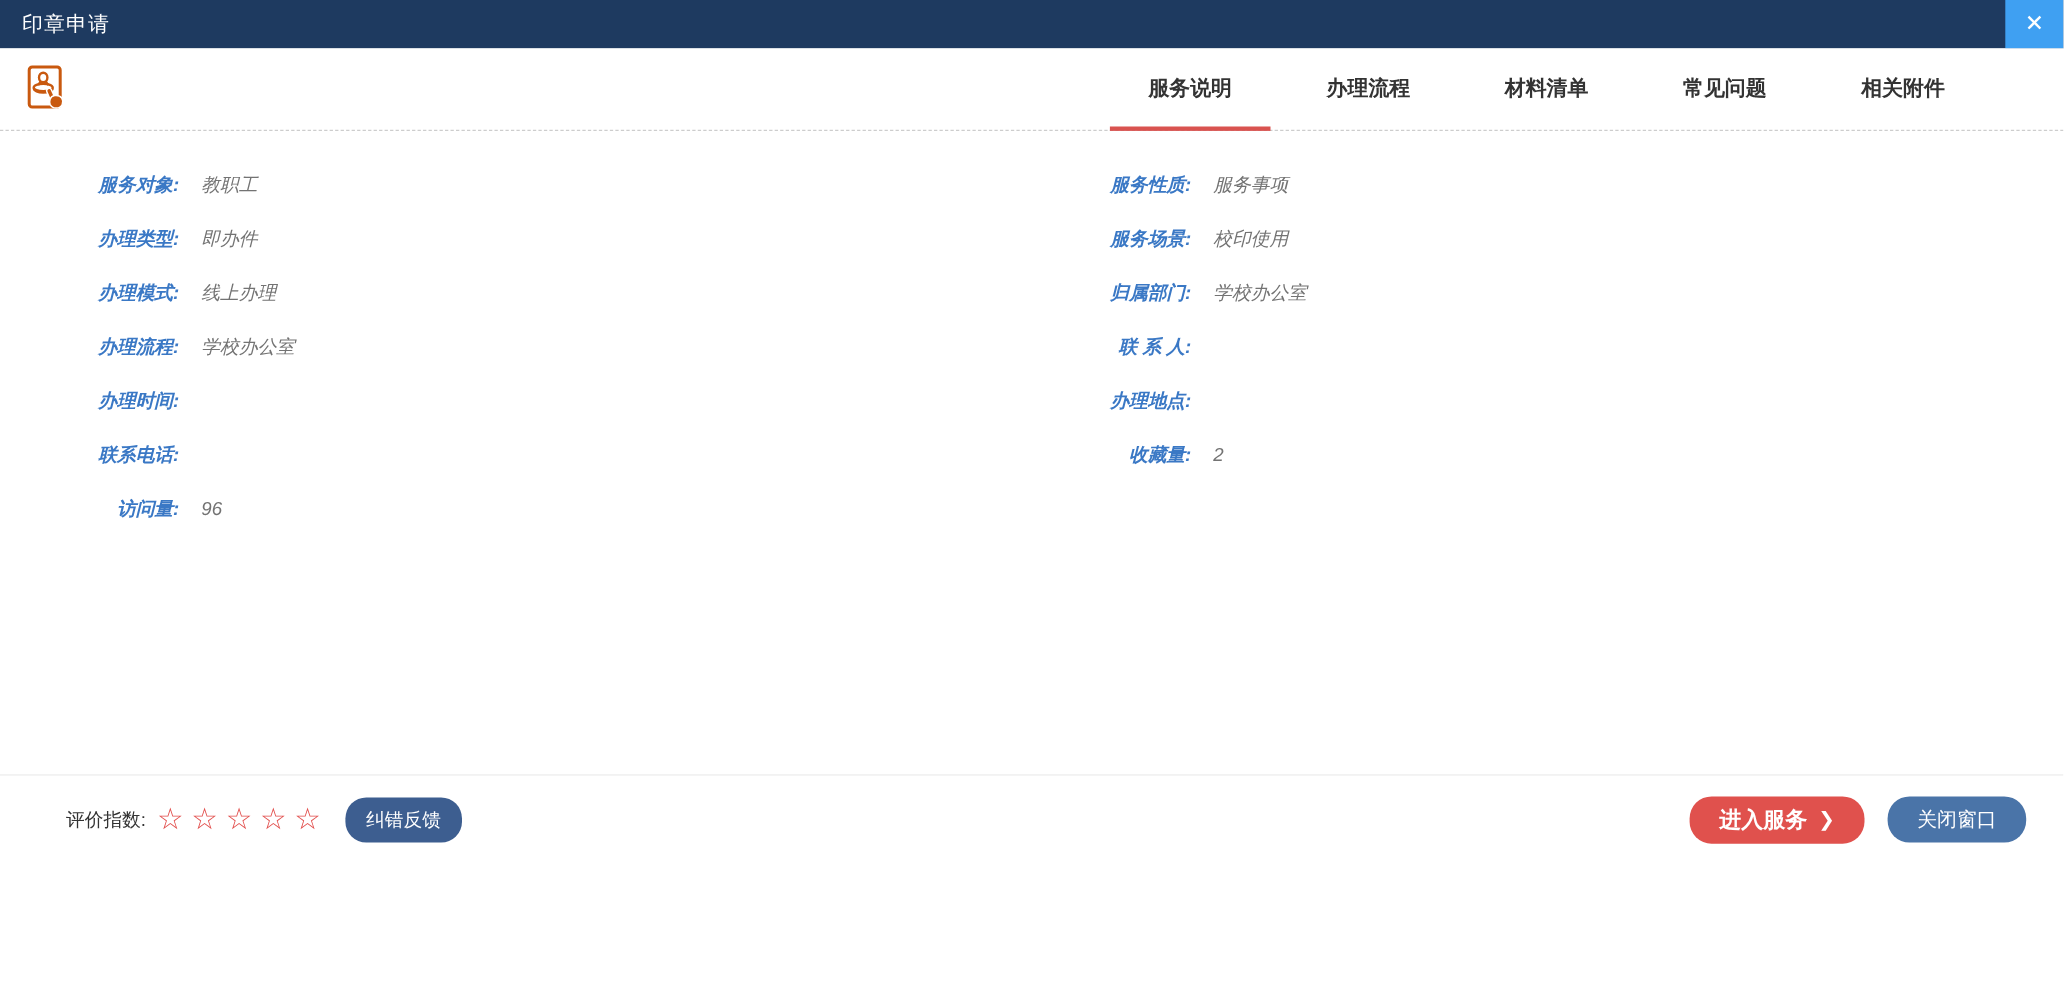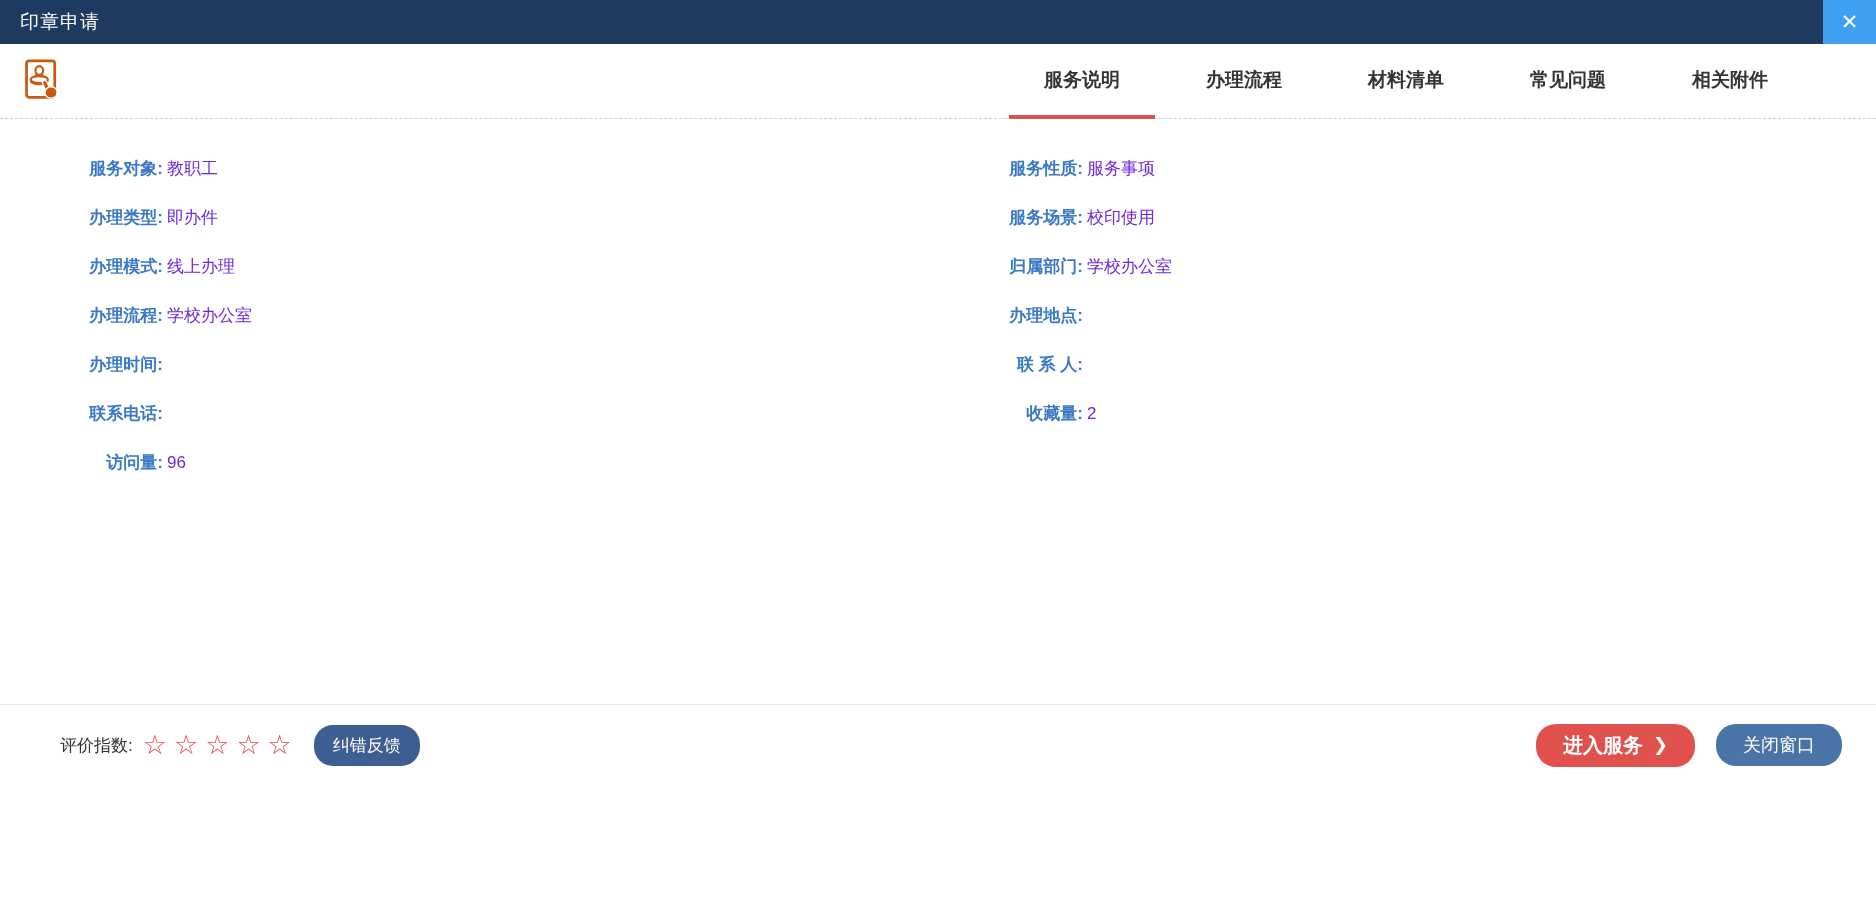--- a/index.html
+++ b/index.html
@@ -19,27 +19,27 @@
   .header { height:75px; flex:0 0 auto; display:flex; align-items:stretch;
     border-bottom:1px dashed #cdcdcd; background:#fff; }
   .app-icon { width:40px; height:44px; margin:14px 0 0 22px; flex:0 0 auto; }
   .tabs { margin-left:auto; display:flex; gap:16px; padding-right:73px; }
   .tab { display:flex; align-items:center; padding:0 35px; font-size:19px; font-weight:bold;
     color:#333; cursor:pointer; border-bottom:4px solid transparent; margin-bottom:-1px; }
   .tab.active { border-bottom-color:#d9534f;font-family:Liberation Serif, serif; }
 
   
   .content { flex:1 1 auto; display:flex; padding-top:25px; }
-  .col { width:50%; }
+  .col { width:50%;font-style:italic; }
   .field-row { height:49px; display:flex; align-items:center; }
   .col-left .field-label { width:125px; margin-left:38px; }
   .col-right .field-label { width:125px; margin-left:20px; }
   .field-label { text-align:right; color:#3a78c5; font-weight:bold; font-size:17px;
     white-space:pre; }
-  .field-value { margin-left:4px; color:#6d28d9; font-size:17px; }
+  .field-value { margin-left:20px; color:#737373; font-size:17px; }
 
   
   .footer { flex:0 0 auto; height:81px; border-top:1px solid #e9e9e9; display:flex;
     align-items:center; padding:0 34px 0 60px; background:#fff;margin-top:32px; }
   .rating-label { font-size:17px; color:#333; }
   .stars { display:flex; gap:7px; margin-left:10px; }
   .star { color:#e2504e; font-size:27px; line-height:27px; cursor:pointer; }
   .pill { border:none; border-radius:19px; color:#fff; font-size:17px; cursor:pointer;
     font-family:inherit; }
   .feedback-btn { background:#3d5e90; padding:9px 19px; margin-left:22px; }
@@ -118,25 +118,25 @@
       </div>
       <div class="field-row">
         <span class="field-label">服务场景:</span>
         <span class="field-value">校印使用</span>
       </div>
       <div class="field-row">
         <span class="field-label">归属部门:</span>
         <span class="field-value">学校办公室</span>
       </div>
       <div class="field-row">
-        <span class="field-label">办理地点:</span>
+        <span class="field-label">联 系 人:</span>
         <span class="field-value"></span>
       </div>
       <div class="field-row">
-        <span class="field-label">联 系 人:</span>
+        <span class="field-label">办理地点:</span>
         <span class="field-value"></span>
       </div>
       <div class="field-row">
         <span class="field-label">收藏量:</span>
         <span class="field-value">2</span>
       </div>
     </div>
   </div>
 
   <div class="footer">

